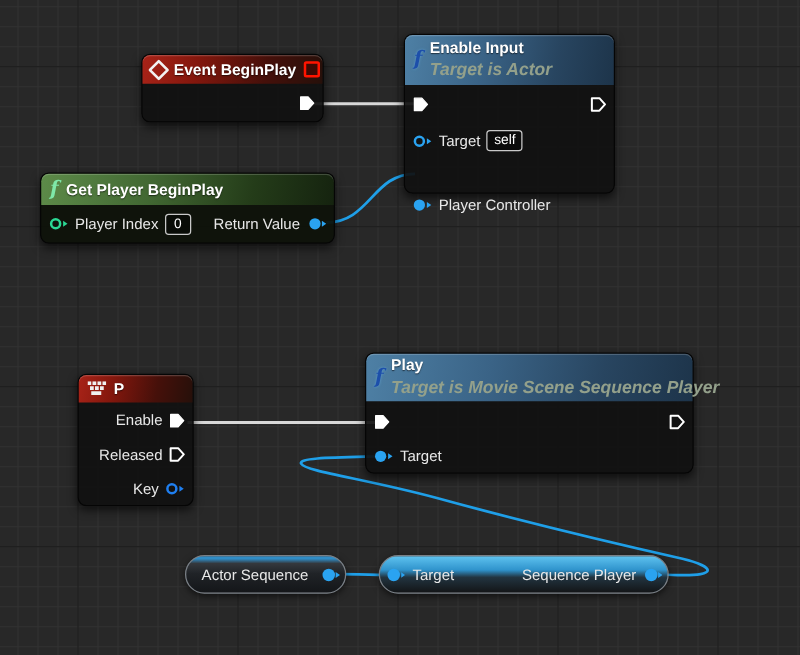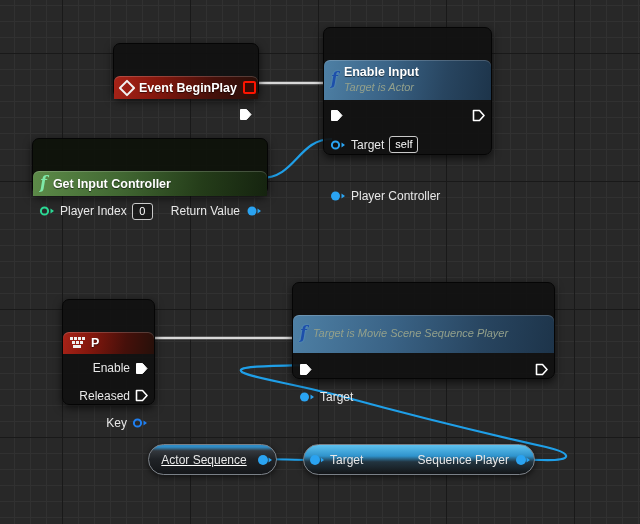--- a/index.html
+++ b/index.html
@@ -25,48 +25,47 @@
     border-radius:7px;
     box-shadow:0 3px 8px rgba(0,0,0,.65);
     box-sizing:border-box;
     color:#e8e8e8;
   }
   .hdr{
     display:flex;align-items:center;gap:6px;
     padding:0 7px;
     border-radius:6px 6px 0 0;
     box-shadow:inset 0 1px 0 rgba(255,255,255,.18);
-    margin-top:32px;
   }
   .hdr.red{background:linear-gradient(100deg,#a82318 0%,#84170d 30%,#46100a 68%,#26100a 100%);}
   .hdr.blue{background:linear-gradient(100deg,#4e80a5 0%,#3a6386 38%,#284560 72%,#1d344a 100%);}
   .hdr.green{background:linear-gradient(100deg,#5d8b49 0%,#416732 38%,#243c19 72%,#15230f 100%);}
   .hdr-text{display:flex;flex-direction:column;line-height:1.25;min-width:0;}
   .title{font-size:12.5px;font-weight:bold;color:#fff;white-space:nowrap;text-shadow:0 1px 1px rgba(0,0,0,.6);}
-  .subtitle{font-size:11px;font-style:italic;color:#93a08b;white-space:nowrap;}
+  .subtitle{font-size:14px;font-style:italic;color:#93a08b;white-space:nowrap;font-weight:bold;}
   .f-icon{font-family:"DejaVu Serif",serif;font-style:italic;font-weight:bold;font-size:16px;line-height:1;margin-top:-2px;}
   .f-icon.bluef{color:#1d4faa;text-shadow:0 0 2px rgba(120,200,255,.5);}
   .f-icon.greenf{color:#7fe8a8;}
   .diamond-icon{width:8px;height:8px;border:2px solid #f2f2f2;transform:rotate(45deg);border-radius:1px;flex:0 0 auto;}
   .redbox-icon{width:9px;height:9px;border:2px solid #ff1400;background:#3c0a04;border-radius:2px;margin-left:auto;flex:0 0 auto;}
   .row{display:flex;align-items:center;gap:5px;padding:0 6px;}
   .pin-label{font-size:12px;color:#e8e8e8;white-space:nowrap;}
   .spacer{flex:1;}
   .valbox{
     border:1px solid #c9c9c9;border-radius:3px;color:#fff;
     font-size:11px;padding:0 5px;line-height:15px;background:rgba(0,0,0,.35);
   }
   .pill{
     position:absolute;z-index:2;display:flex;align-items:center;
     border:1px solid #7a8087;border-radius:16px;
     box-sizing:border-box;padding:0 8px;gap:5px;
     box-shadow:0 2px 6px rgba(0,0,0,.6);
     color:#fff;font-size:12px;
   }
-  .pill.dim{background:linear-gradient(180deg,#2f8cc6 0%,#2f8cc6 7%,#34383d 20%,#202327 48%,#141619 100%);text-decoration:underline;}
+  .pill.dim{background:linear-gradient(180deg,#2f8cc6 0%,#2f8cc6 7%,#34383d 20%,#202327 48%,#141619 100%);}
   .pill.lit{background:linear-gradient(180deg,#5ec2ef 0%,#2f93cc 38%,#223440 58%,#131517 100%);}
   svg.pin{display:block;flex:0 0 auto;}
 </style>
 </head>
 <body>
 
 <div class="canvas">
 
   <svg class="wires" width="640" height="524">
 
@@ -124,21 +123,21 @@
         <circle cx="5.5" cy="6" r="4.5" fill="#2aa3f1"></circle>
         <path d="M11.5 3.6 L15 6 L11.5 8.4 Z" fill="#2aa3f1"></path>
       </svg>
       <span class="pin-label">Player Controller</span>
     </div>
   </div>
 
   <div class="node" style="left:32px;top:138px;width:236px;height:57px;background:rgba(14,18,10,.94);">
     <div class="hdr green" style="height:25px;">
       <span class="f-icon greenf">f</span>
-      <span class="title">Get Input Controller</span>
+      <span class="title">Get Player BeginPlay</span>
     </div>
     <div class="row" style="height:30px;">
       <svg class="pin" width="16" height="12" viewBox="0 0 16 12">
         <circle cx="5.5" cy="6" r="3.6" fill="none" stroke="#2bd894" stroke-width="2"></circle>
         <path d="M11.5 3.6 L15 6 L11.5 8.4 Z" fill="#2bd894"></path>
       </svg>
       <span class="pin-label">Player Index</span>
       <span class="valbox" style="min-width:9px;text-align:center;">0</span>
       <span class="spacer"></span>
       <span class="pin-label">Return Value</span>
@@ -183,20 +182,21 @@
         <circle cx="5.5" cy="6" r="3.6" fill="none" stroke="#1f7ff0" stroke-width="2"></circle>
         <path d="M11.5 3.6 L15 6 L11.5 8.4 Z" fill="#1f7ff0"></path>
       </svg>
     </div>
   </div>
 
   <div class="node" style="left:292px;top:282px;width:263px;height:97px;">
     <div class="hdr blue" style="height:38px;">
       <span class="f-icon bluef">f</span>
       <span class="hdr-text">
+        <span class="title">Play</span>
         <span class="subtitle">Target is Movie Scene Sequence Player</span>
       </span>
     </div>
     <div class="row" style="height:32px;">
       <svg class="pin" width="13" height="13" viewBox="0 0 13 13">
         <path d="M1.5 1.5 L7.5 1.5 L12 6.5 L7.5 11.5 L1.5 11.5 Z" fill="#ffffff" stroke="#ffffff" stroke-linejoin="round"></path>
       </svg>
       <span class="spacer"></span>
       <svg class="pin" width="13" height="13" viewBox="0 0 13 13">
         <path d="M1.5 1.5 L7.5 1.5 L12 6.5 L7.5 11.5 L1.5 11.5 Z" fill="none" stroke="#ffffff" stroke-width="1.6" stroke-linejoin="round"></path>

